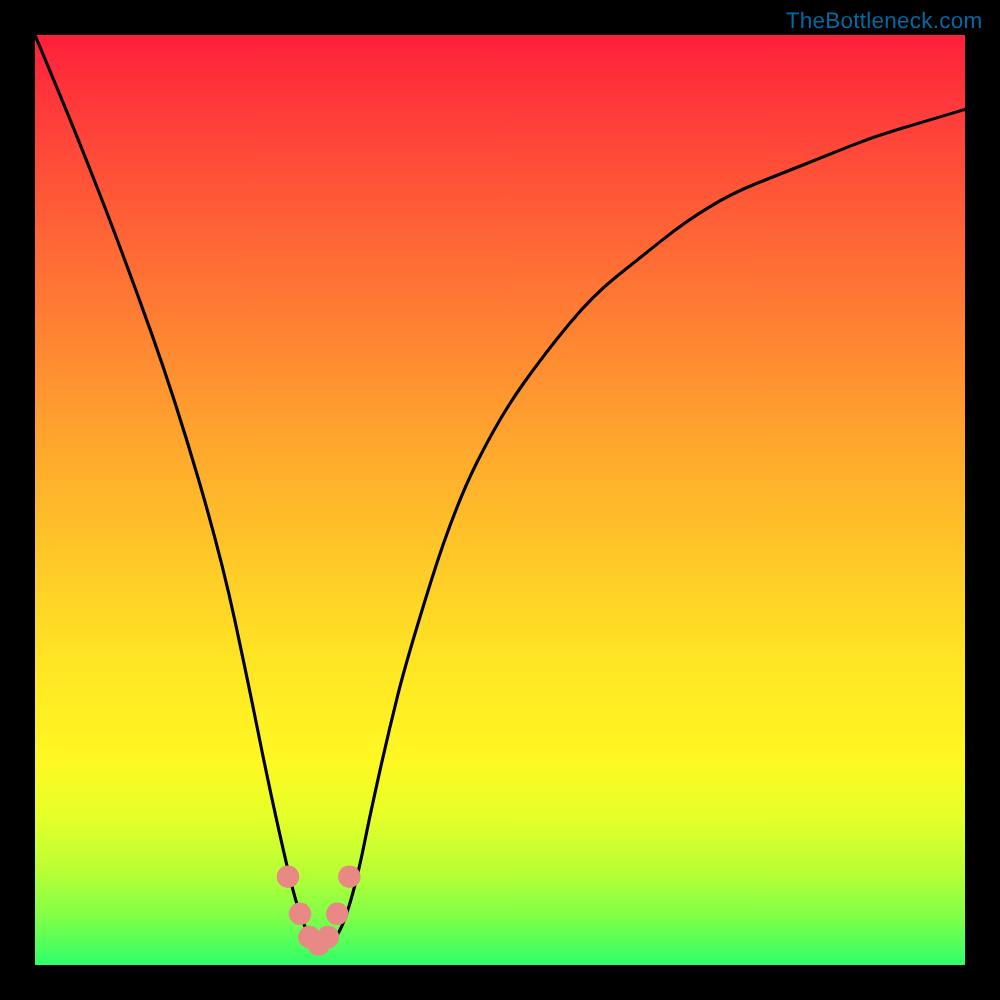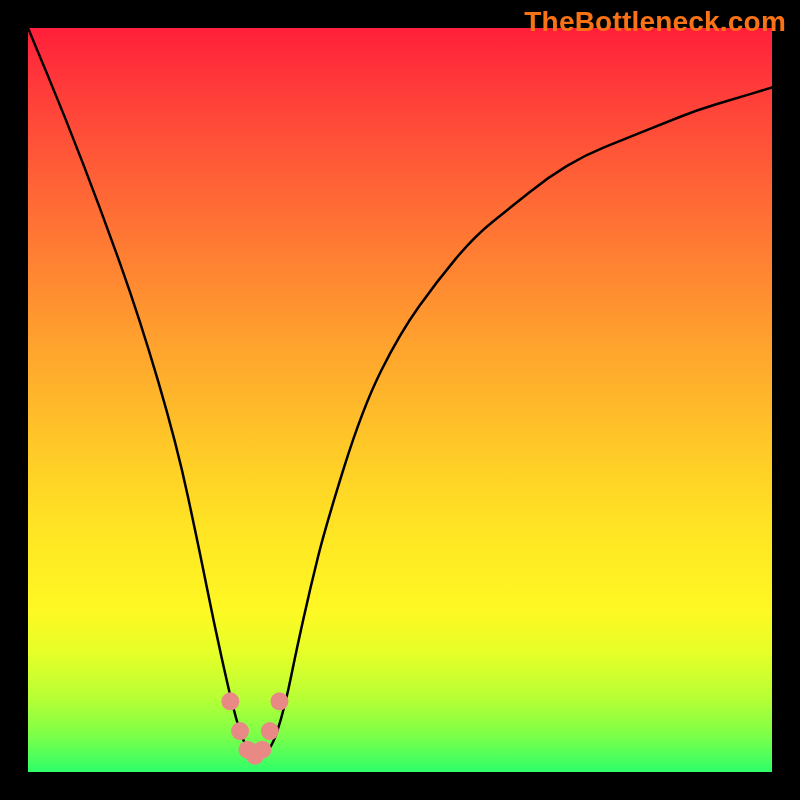--- a/index.html
+++ b/index.html
@@ -38,23 +38,23 @@
       #b8ff35 90%,
       #7dff48 95%,
       #2eff6a 100%
     );
     overflow: hidden;
   }
   .watermark {
     position: absolute;
     top: 6px;
     right: 14px;
-    color: #f97316;
-    font-size: 28px;
-    font-weight: 700;
+    color: #0369a1;
+    font-size: 18px;
+    font-weight: 400;
     letter-spacing: 0.2px;
     z-index: 5;
   }
   svg.curve {
     position: absolute;
     top: 0;
     left: 0;
     width: 744px;
     height: 744px;
   }

